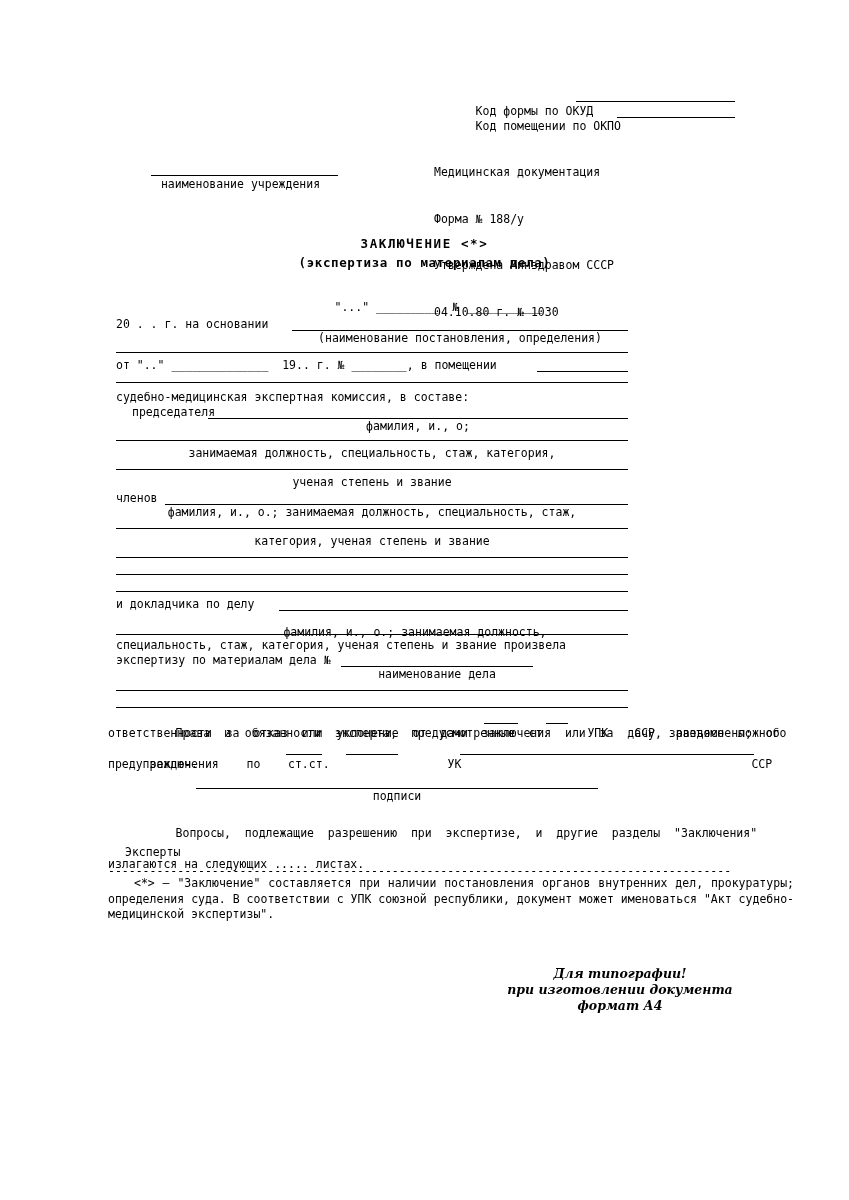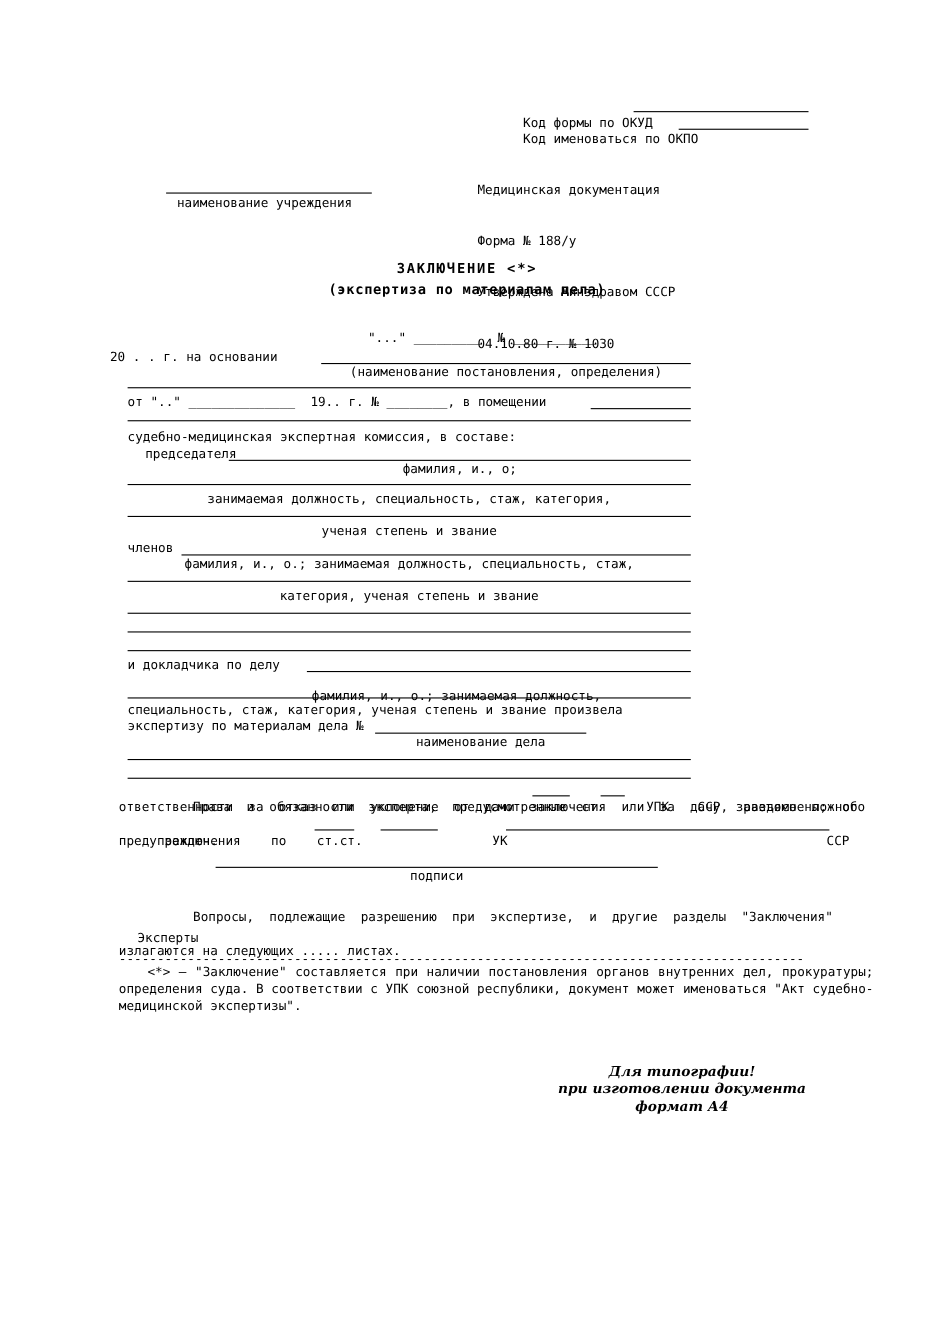--- a/index.html
+++ b/index.html
@@ -134,21 +134,21 @@
 <body>
 
 <div class="page">
 
   <div class="abs" id="okud-block">
     <div class="row">
       <span>Код формы по ОКУД</span>
       <span class="rule" style="left:142px; top:13px; width:159px;"></span>
     </div>
     <div class="row">
-      <span>Код именоваться по ОКПО</span>
+      <span>Код помещении по ОКПО</span>
       <span class="rule" style="left:183px; top:13px; width:118px;"></span>
     </div>
   </div>
 
   <div class="abs" id="inst-block">
     <div>Медицинская документация</div>
     <div>Форма № 188/у</div>
     <div>Утверждена Минздравом СССР</div>
     <div>04.10.80 г. № 1030</div>
   </div>
@@ -156,21 +156,21 @@
   <div class="rule" style="left:151px; top:175px; width:187px;"></div>
   <div class="abs" id="inst-name-caption">наименование учреждения</div>
 
   <div class="abs" id="doc-subtitle">(экспертиза по материалам дела)</div>
   <div class="abs" id="doc-title">ЗАКЛЮЧЕНИЕ &lt;*&gt;</div>
 
   <div class="abs" id="numline">
     <span>"..." _________  № ___________</span>
   </div>
 
-  <div class="body-txt" style="left:100px; top:317px;">20 . . г. на основании</div>
+  <div class="body-txt" style="left:116px; top:317px;">20 . . г. на основании</div>
   <div class="rule" style="left:292px; top:330px; width:336px;"></div>
   <div class="caption" style="left:292px; top:331px; width:336px;">(наименование постановления, определения)</div>
 
   <div class="rule" style="left:116px; top:352px; width:512px;"></div>
   <div class="body-txt" style="left:116px; top:358px;">от ".." ______________  19.. г. № ________, в помещении</div>
   <div class="rule" style="left:537px; top:371px; width:91px;"></div>
 
   <div class="rule" style="left:116px; top:382px; width:512px;"></div>
   <div class="body-txt" style="left:116px; top:390px;">судебно-медицинская экспертная комиссия, в составе:</div>
 

